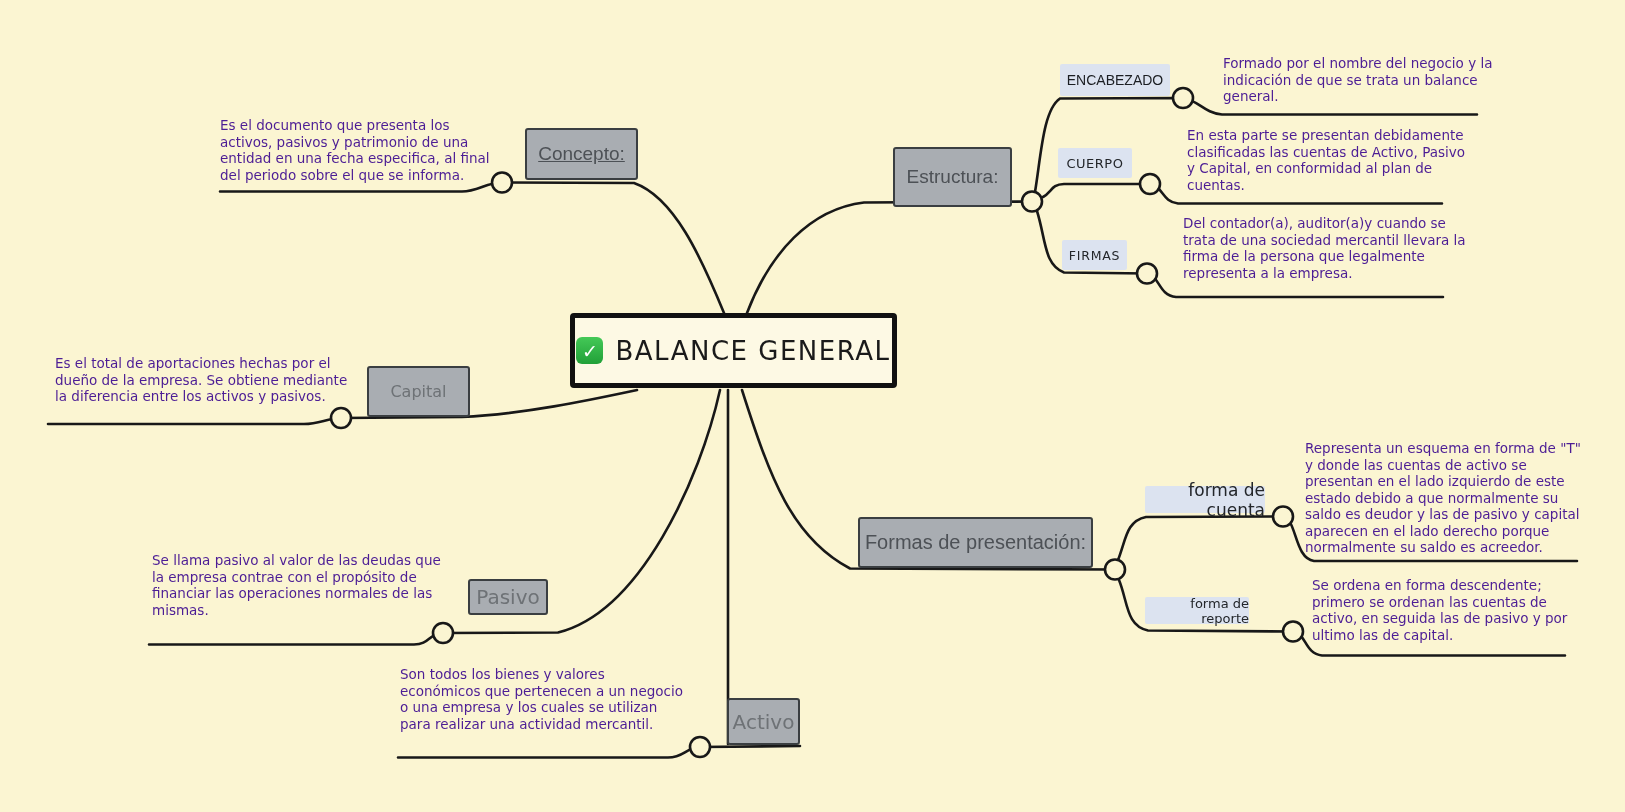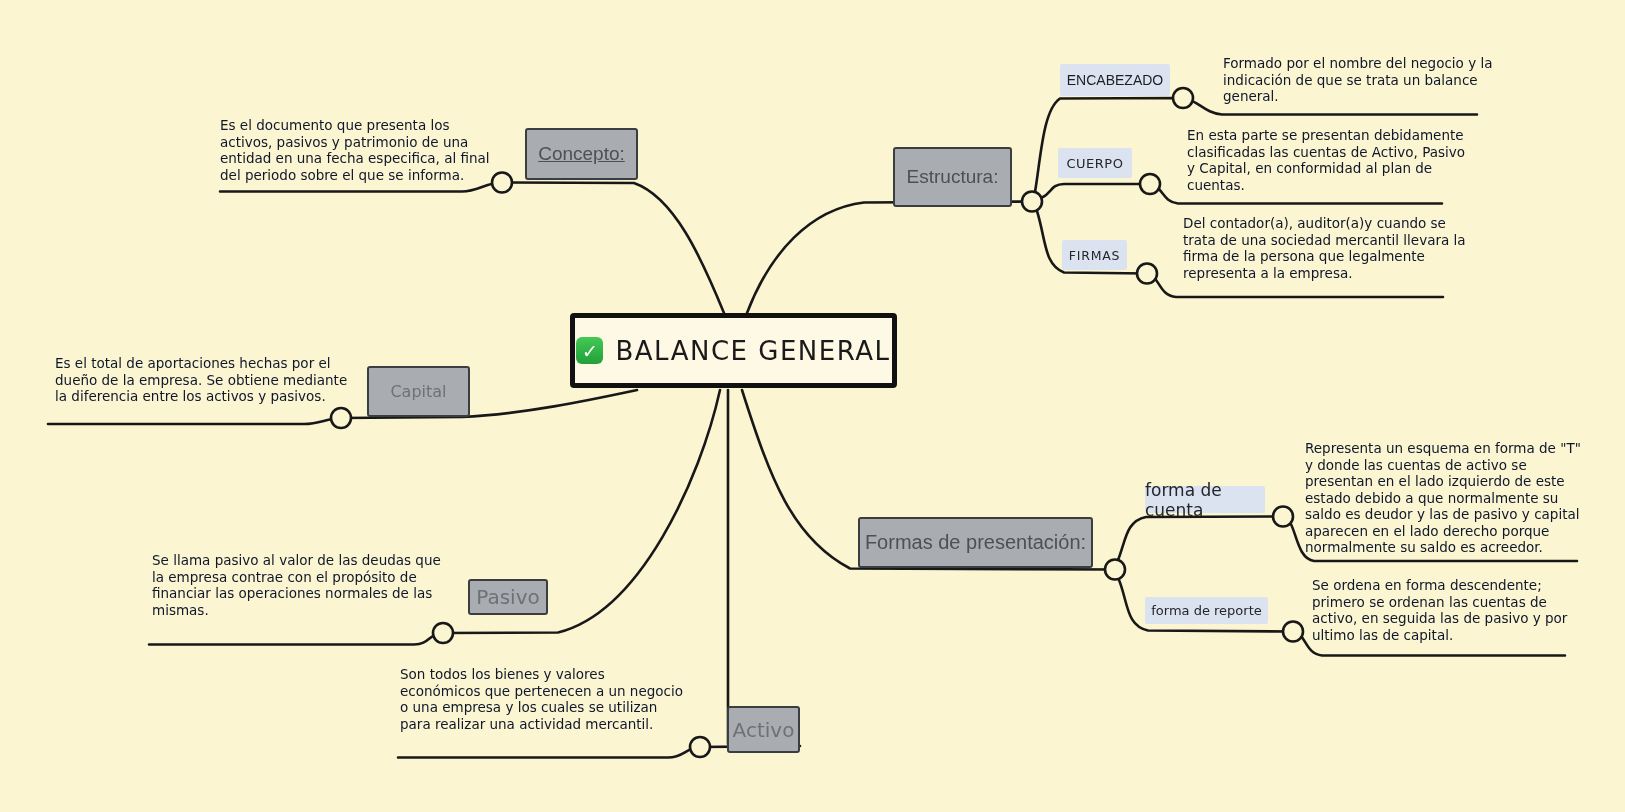--- a/index.html
+++ b/index.html
@@ -7,62 +7,62 @@
     position:relative;width:1625px;height:812px;overflow:hidden;
     background:var(--bg,#FBF5D2);
     font-family:"DejaVu Sans",sans-serif;
   }
   svg.links{position:absolute;left:0;top:0;}
   .link{fill:none;stroke:var(--line,#181818);stroke-width:2.6;stroke-linecap:round;}
   .joint{fill:var(--bg,#FBF5D2);stroke:var(--line,#181818);stroke-width:2.6;}
 
   .node{
     position:absolute;display:flex;align-items:center;justify-content:center;
-    box-sizing:border-box;text-align:left;
+    box-sizing:border-box;text-align:right;
   }
   .gray{
     background:var(--gray,#A9ADB2);
     border:2px solid #3a3e41;border-radius:3px;
     color:#4d5156;font-family:"Liberation Sans",sans-serif;
   }
   .gray.hand{color:#6e7276;font-family:"DejaVu Sans",sans-serif;}
   .blue{
     background:var(--blue,#DCE3F0);border-radius:2px;color:#23262a;
   }
   .blue.sans{font-family:"Liberation Sans",sans-serif;color:#1b1e22;}
 
   .note{
     position:absolute;white-space:pre-line;
-    font-size:13.5px;line-height:16.5px;color:#0f172a;
+    font-size:13.5px;line-height:16.5px;color:#4c1d95;
   }
 
   #root{
     position:absolute;left:570px;top:313px;width:327px;height:75px;
     box-sizing:border-box;background:#FDF9E4;border:5px solid #111;border-radius:4px;
     display:flex;align-items:center;justify-content:center;gap:12px;
   }
   #root .root-label{font-size:26px;letter-spacing:1.5px;color:#1a1a1a;}
   .badge{
     width:27px;height:27px;border-radius:6px;flex:0 0 auto;
     background:linear-gradient(180deg,#44c957 0%,var(--green,#21A038) 100%);
     color:#fff;font-size:19px;font-weight:bold;
     display:flex;align-items:center;justify-content:center;
   }
 
   #n-concepto{left:525px;top:128px;width:113px;height:52px;font-size:19px;text-decoration:underline;}
   #n-estructura{left:893px;top:147px;width:119px;height:60px;font-size:19px;}
   #n-formas{left:858px;top:517px;width:235px;height:51px;font-size:20px;}
   #n-capital{left:367px;top:366px;width:103px;height:51px;font-size:16px;}
   #n-pasivo{left:468px;top:579px;width:80px;height:36px;font-size:20px;}
-  #n-activo{left:727px;top:698px;width:73px;height:47px;font-size:20px;margin-top:8px;}
+  #n-activo{left:727px;top:698px;width:73px;height:47px;font-size:20px;}
   #n-encabezado{left:1060px;top:64px;width:110px;height:32px;font-size:14px;}
   #n-cuerpo{left:1058px;top:148px;width:74px;height:30px;font-size:13px;letter-spacing:.5px;}
   #n-firmas{left:1062px;top:240px;width:65px;height:30px;font-size:12.5px;letter-spacing:.8px;}
   #n-cuenta{left:1145px;top:486px;width:120px;height:27px;font-size:17px;}
-  #n-reporte{left:1145px;top:597px;width:123px;height:27px;font-size:13px;}
+  #n-reporte{left:1145px;top:597px;width:104px;height:27px;font-size:13px;}
 
   #d-concepto{left:220px;top:117px;}
   #d-encabezado{left:1223px;top:55px;}
   #d-cuerpo{left:1187px;top:127px;}
   #d-firmas{left:1183px;top:215px;}
   #d-capital{left:55px;top:355px;}
   #d-pasivo{left:152px;top:552px;}
   #d-activo{left:400px;top:666px;}
   #d-cuenta{left:1305px;top:440px;}
   #d-reporte{left:1312px;top:577px;}

